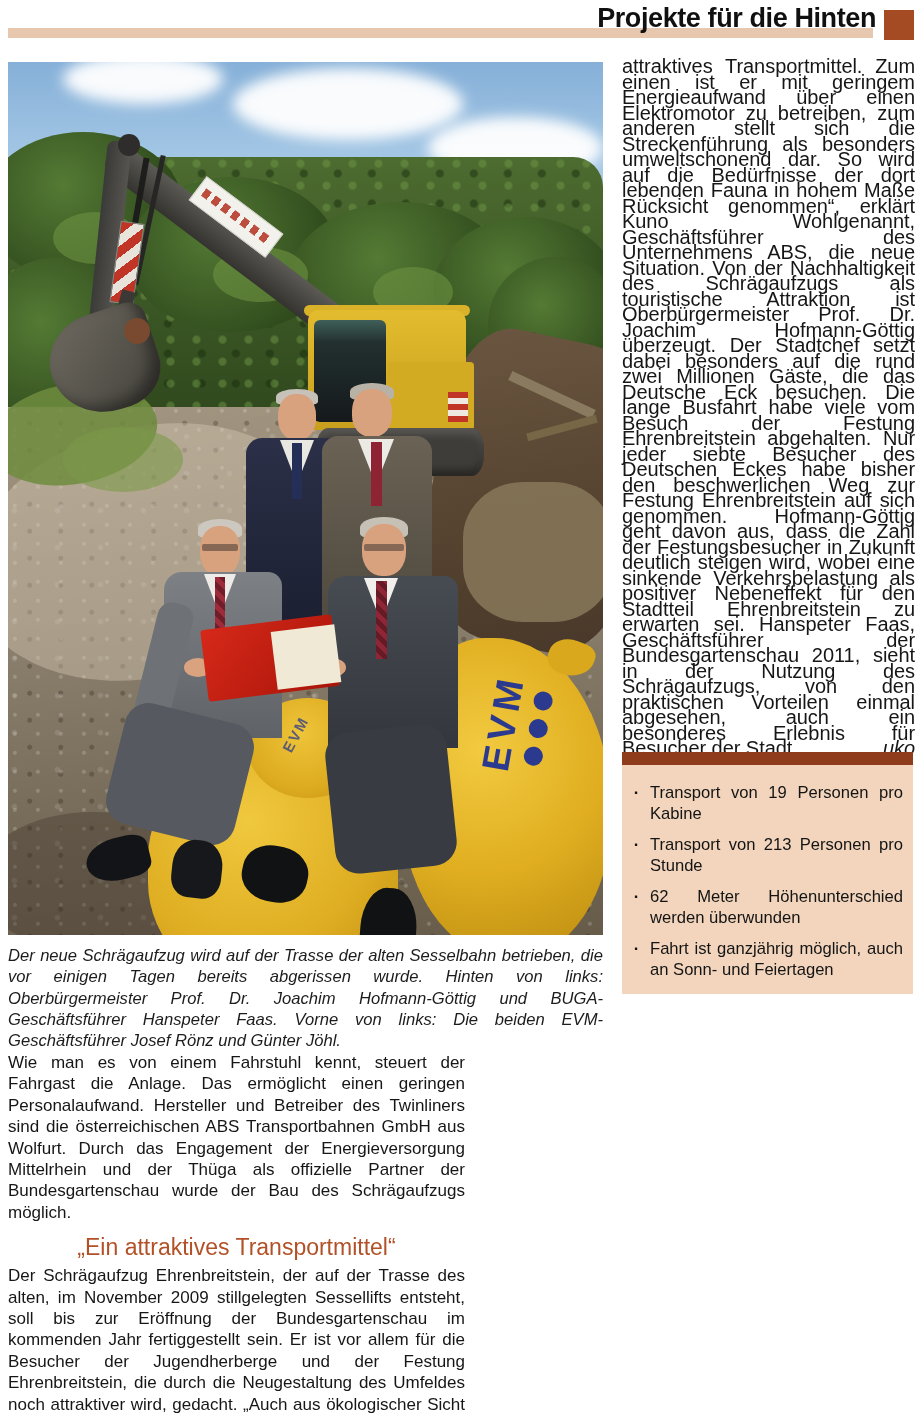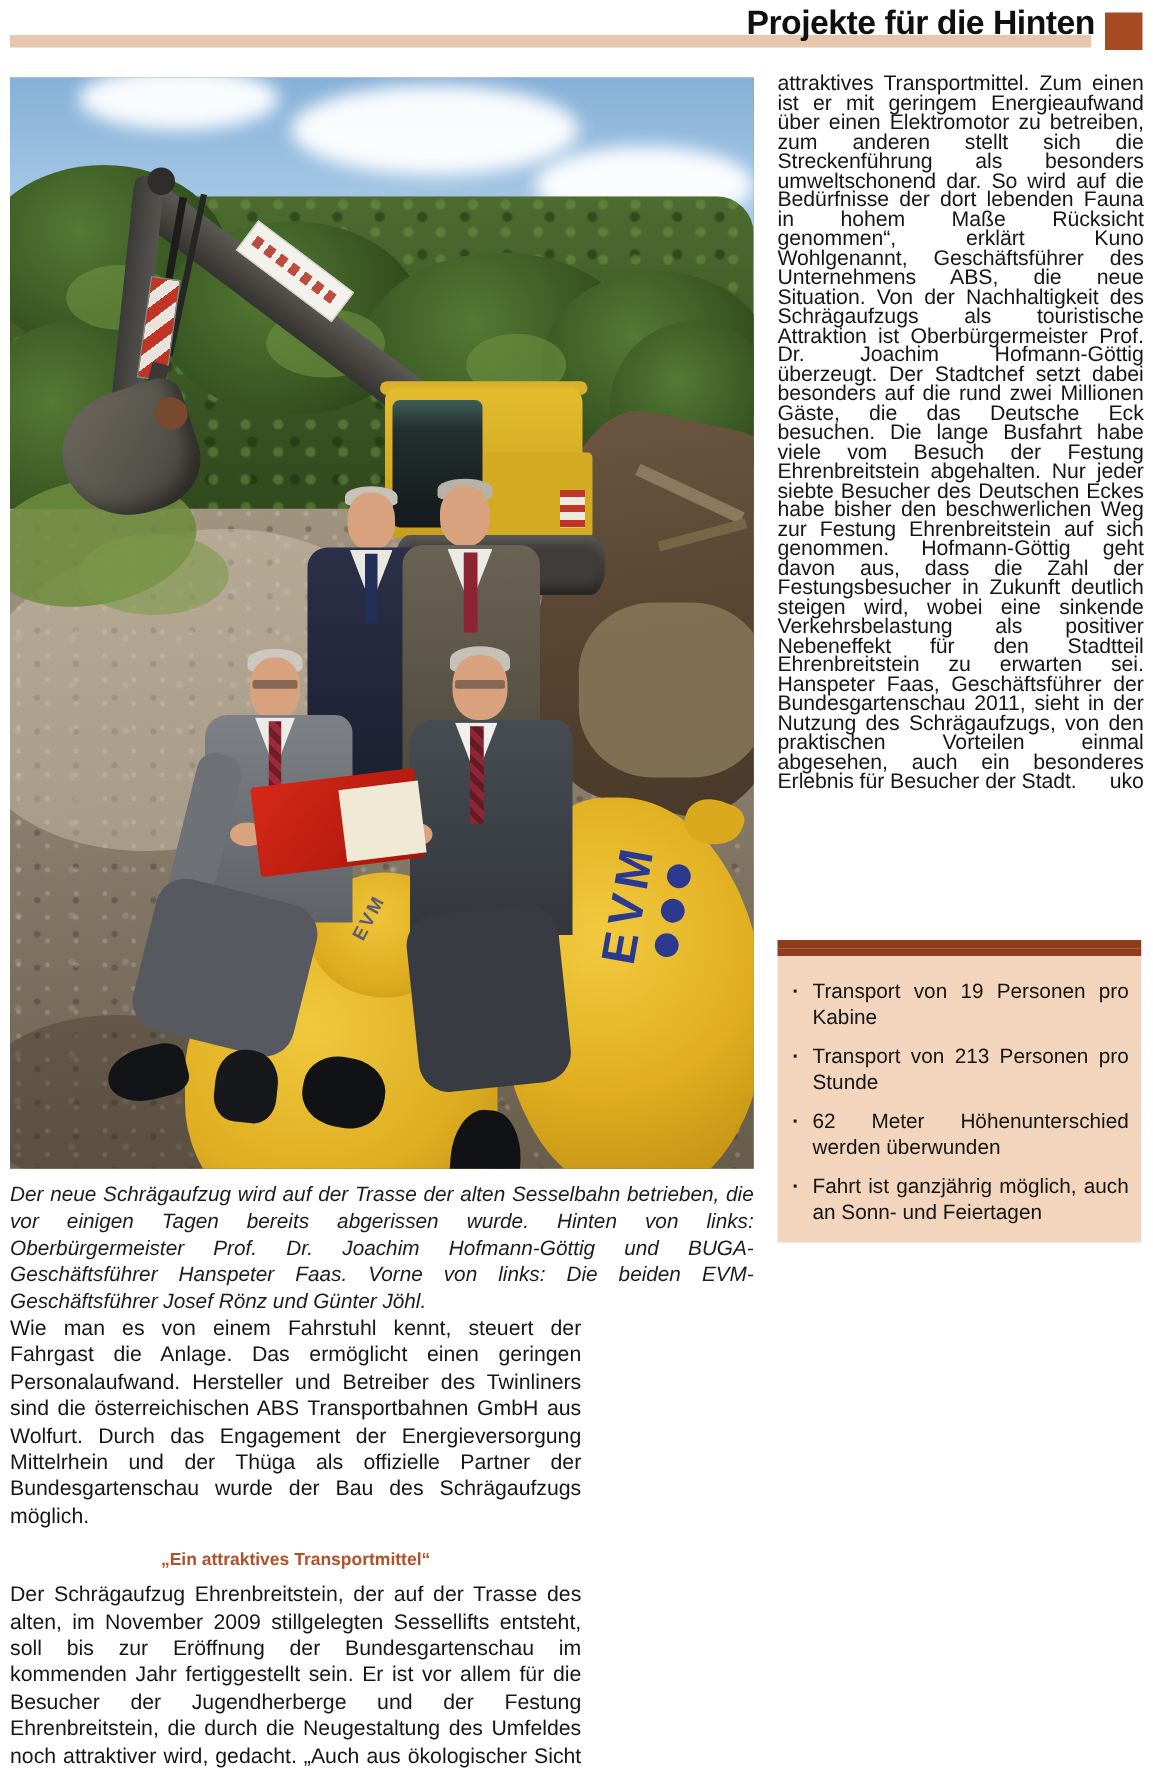--- a/index.html
+++ b/index.html
@@ -178,42 +178,42 @@
           background:linear-gradient(135deg,#d6291a,#a81408);border-radius:3px;}
   .sheet{left:266px;top:566px;width:64px;height:58px;transform:rotate(-7deg);z-index:9;
           background:#f0e9d6;}
 
   
   .caption{position:absolute;left:8px;top:945px;width:595px;font-style:italic;font-size:16.6px;
            line-height:21.3px;text-align:justify;color:#1c1c1c;}
   .credit{display:block;text-align:right;}
 
   
-  .rcol{position:absolute;left:622px;top:59px;width:293px;font-size:17px;line-height:15.5px;
+  .rcol{position:absolute;left:622px;top:59px;width:293px;font-size:20px;line-height:15.5px;
         text-align:justify;color:#161616;letter-spacing:-0.05px;}
   .rcol p{margin:0;}
-  .author{float:right;}
+  .author{float:right;font-style:italic;}
 
   
   .kompakt{position:absolute;left:622px;top:752px;width:291px;}
   .k-bar1{height:7px;background:#8e3c1c;}
   .k-bar2{height:6px;background:#8e3c1c;}
   .k-title{font-size:31px;font-weight:bold;color:#0d0d0d;letter-spacing:0.5px;
            padding:3px 0 2px 9px;line-height:33px;}
   .k-panel{background:#f2d5bc;padding:17px 10px 14px 10px;}
   .k-item{display:flex;gap:9px;font-size:16.6px;line-height:21px;margin-bottom:10px;color:#141414;}
   .k-item:last-child{margin-bottom:0;}
   .k-bullet{flex:none;width:9px;text-align:center;font-weight:bold;}
   .k-text{flex:1;text-align:justify;}
 
   
   .lcol{position:absolute;left:8px;top:1052px;width:457px;font-size:17px;line-height:21.4px;
         text-align:justify;color:#161616;}
   .lcol p{margin:0;}
-  .subhead{text-align:center;color:#b25127;font-weight:bold;font-size:14px;
+  .subhead{text-align:center;color:#b25127;font-weight:normal;font-size:23px;
            margin:13px 0 7px 0;line-height:22px;}
 
   
   .footer{position:absolute;left:8px;top:1379px;width:899px;display:flex;
           justify-content:space-between;align-items:baseline;}
   .f-left{font-size:16.5px;white-space:pre-wrap;color:#101010;}
   .f-page{font-size:20px;font-weight:bold;color:#101010;}
 </style>
 </head>
 <body>

